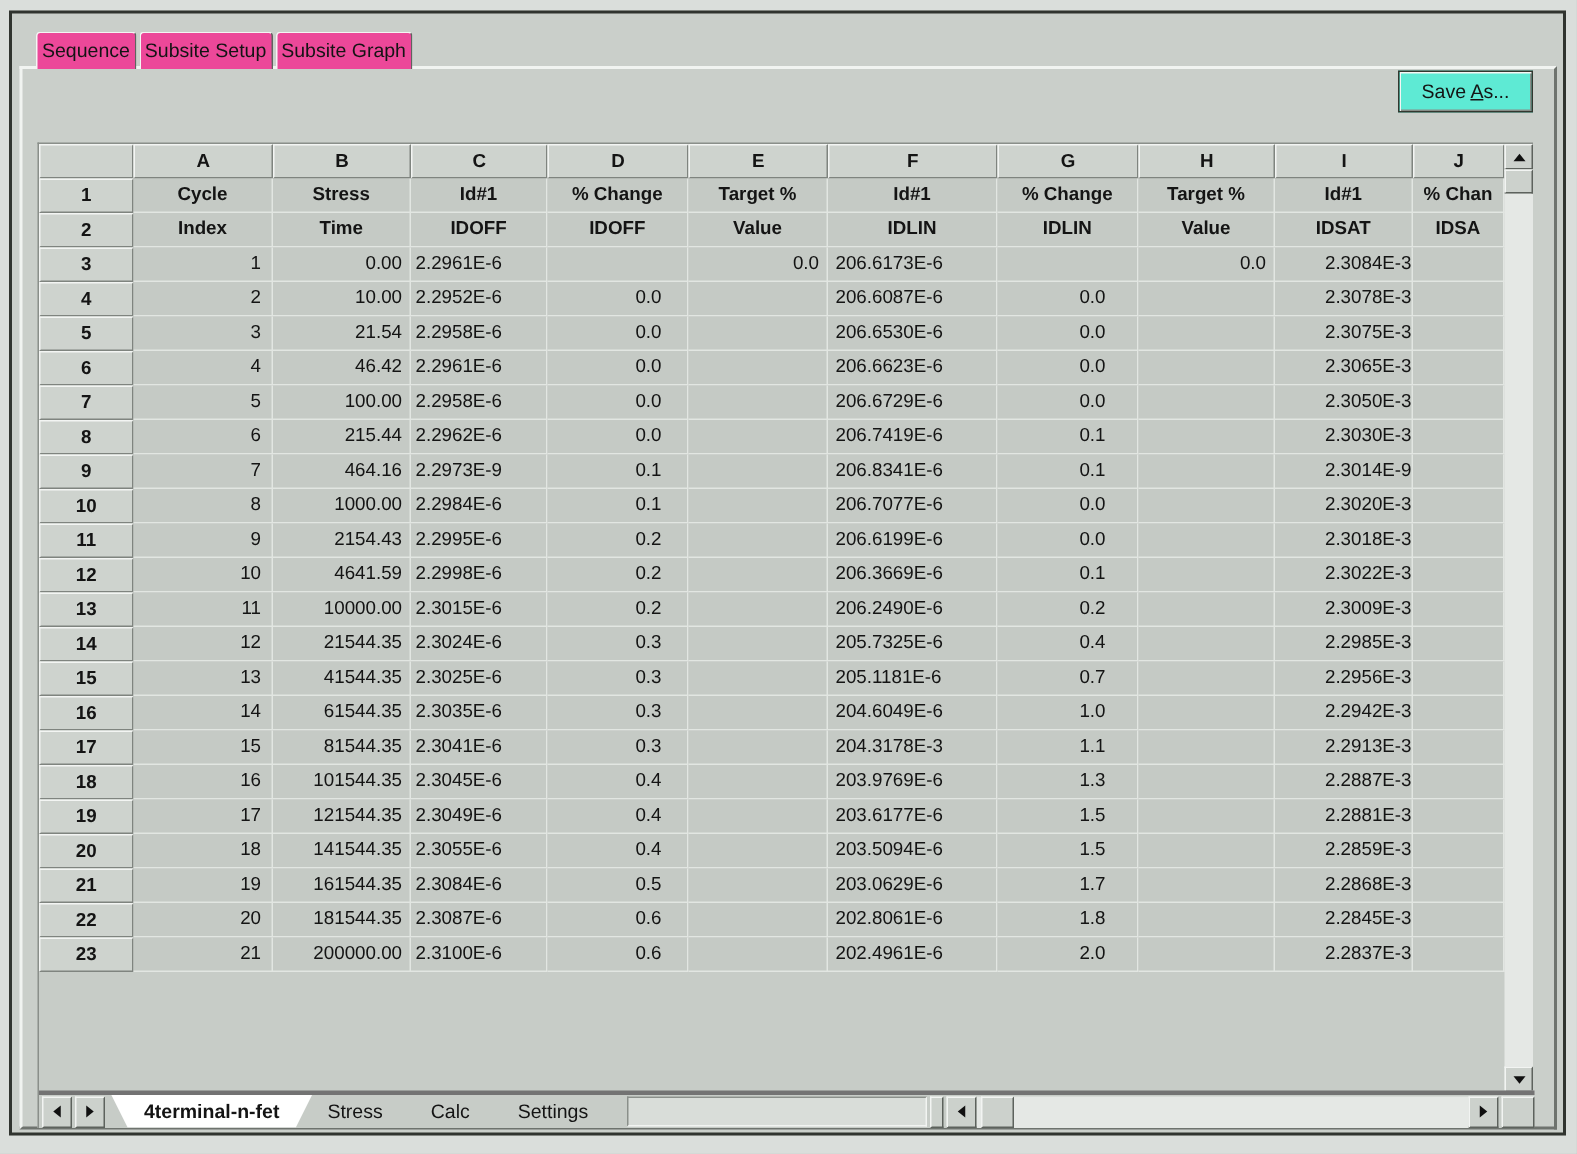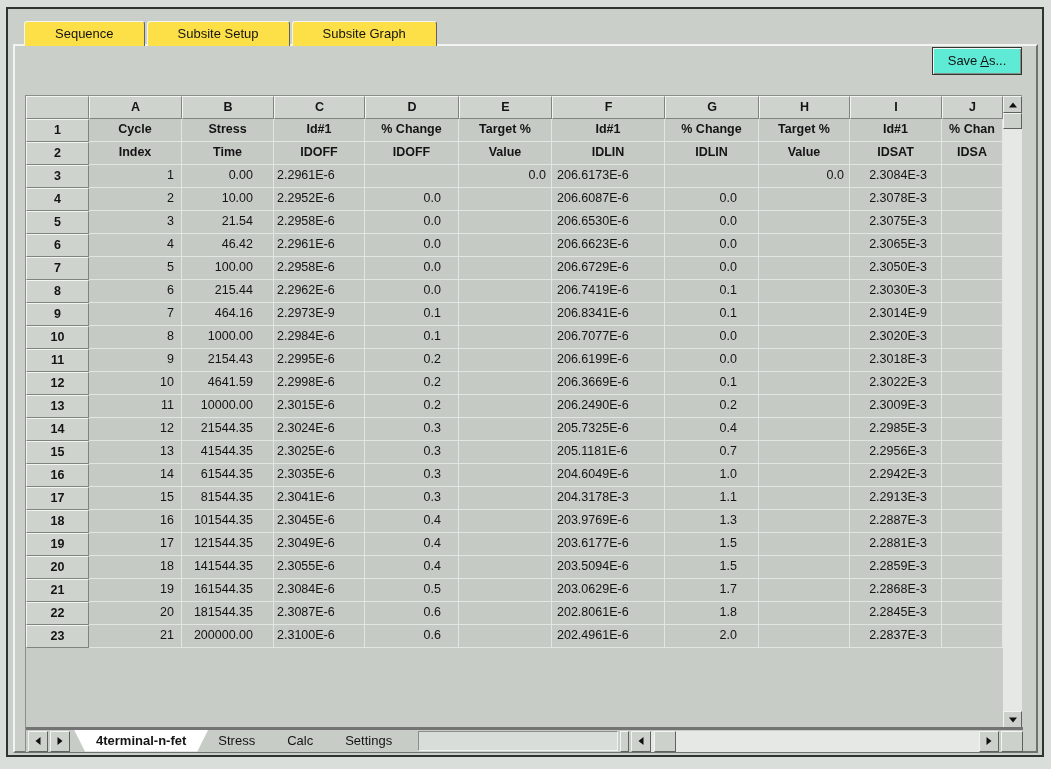--- a/index.html
+++ b/index.html
@@ -4,21 +4,21 @@
 <style>
   * { box-sizing: border-box; margin: 0; padding: 0; }
   html,body { width:1051px; height:769px; overflow:hidden; background:#dadedb;
     font-family:"Liberation Sans", sans-serif; color:#141414; }
 
   .frame { position:absolute; left:6; top:7px; left:6px; width:1038px; height:750px;
     border:2px solid #30342f; background:#cacfca; }
 
   
   .toptabs { position:absolute; left:24px; top:14px; height:32px; display:flex; align-items:flex-end; z-index:6; }
-  .ttab { height:25px; line-height:24px; padding:0 30px; background:#fde047;
+  .ttab { height:25px; line-height:24px; padding:0 3px; background:#ec4899;
     border:1px solid; border-color:#f4f6f4 #5f645f #5f645f #f4f6f4; border-bottom:none;
     border-radius:3px 3px 0 0; margin-right:2px; font-size:13px; cursor:default; white-space:nowrap; }
   .ttab.active { height:31px; line-height:30px; background:#cacfca; position:relative; z-index:7; padding:0 15px; }
 
   .page { position:absolute; left:13px; top:44px; width:1025px; height:709px;
     background:#cacfca; border:2px solid; border-color:#f1f4f1 #6e736e #6e736e #f1f4f1; z-index:1; }
 
   .saveas { position:absolute; left:932px; top:47px; width:90px; height:28px; z-index:8;
     background:#5eead4; border:1px solid #33372f;
     box-shadow: inset 1px 1px 0 #f4f6f4, inset -1px -1px 0 #888d88;
@@ -31,28 +31,28 @@
 
   #grid { position:absolute; left:0; top:0; display:grid;
     grid-template-columns:63px 93px 92px 91px 94px 93px 113px 94px 91px 92px 61px;
     grid-auto-rows:23px; }
   .gc { border-right:1px solid #e2e6e2; border-bottom:1px solid #e2e6e2; background:#c5cac5;
     font-size:12.5px; line-height:21px; overflow:hidden; white-space:nowrap; }
   .hd { background:#ced3ce; border:1px solid; border-color:#f3f5f3 #7f847f #7f847f #f3f5f3;
     font-weight:bold; text-align:center; }
   .hrow { font-weight:bold; text-align:center !important; padding:0 !important; }
   .c1 { text-align:right; padding-right:7px; }
-  .c2 { text-align:right; padding-right:20px; }
+  .c2 { text-align:right; padding-right:5px; }
   .c3 { text-align:left;  padding-left:3px; }
   .c4 { text-align:right; padding-right:17px; }
   .c5 { text-align:right; padding-right:5px; }
   .c6 { text-align:left;  padding-left:5px; }
   .c7 { text-align:right; padding-right:21px; }
   .c8 { text-align:right; padding-right:5px; }
-  .c9 { text-align:center;  padding-left:5px; }
+  .c9 { text-align:right;  padding-left:5px; }
   .c10{ text-align:left;  padding-left:5px; }
 
   
   .vscroll { position:absolute; right:0; top:0; width:19px; height:632px; background:#e5e8e5; }
   .sbtn { width:19px; height:17px; background:#ccd1cc; border:1px solid; position:relative;
     border-color:#f2f4f2 #5d625d #5d625d #f2f4f2; }
   .vscroll .up { position:absolute; top:0; }
   .vscroll .down { position:absolute; bottom:0; }
   .vthumb { position:absolute; top:17px; width:19px; height:16px; background:#ccd1cc;
     border:1px solid; border-color:#f2f4f2 #5d625d #5d625d #f2f4f2; }

